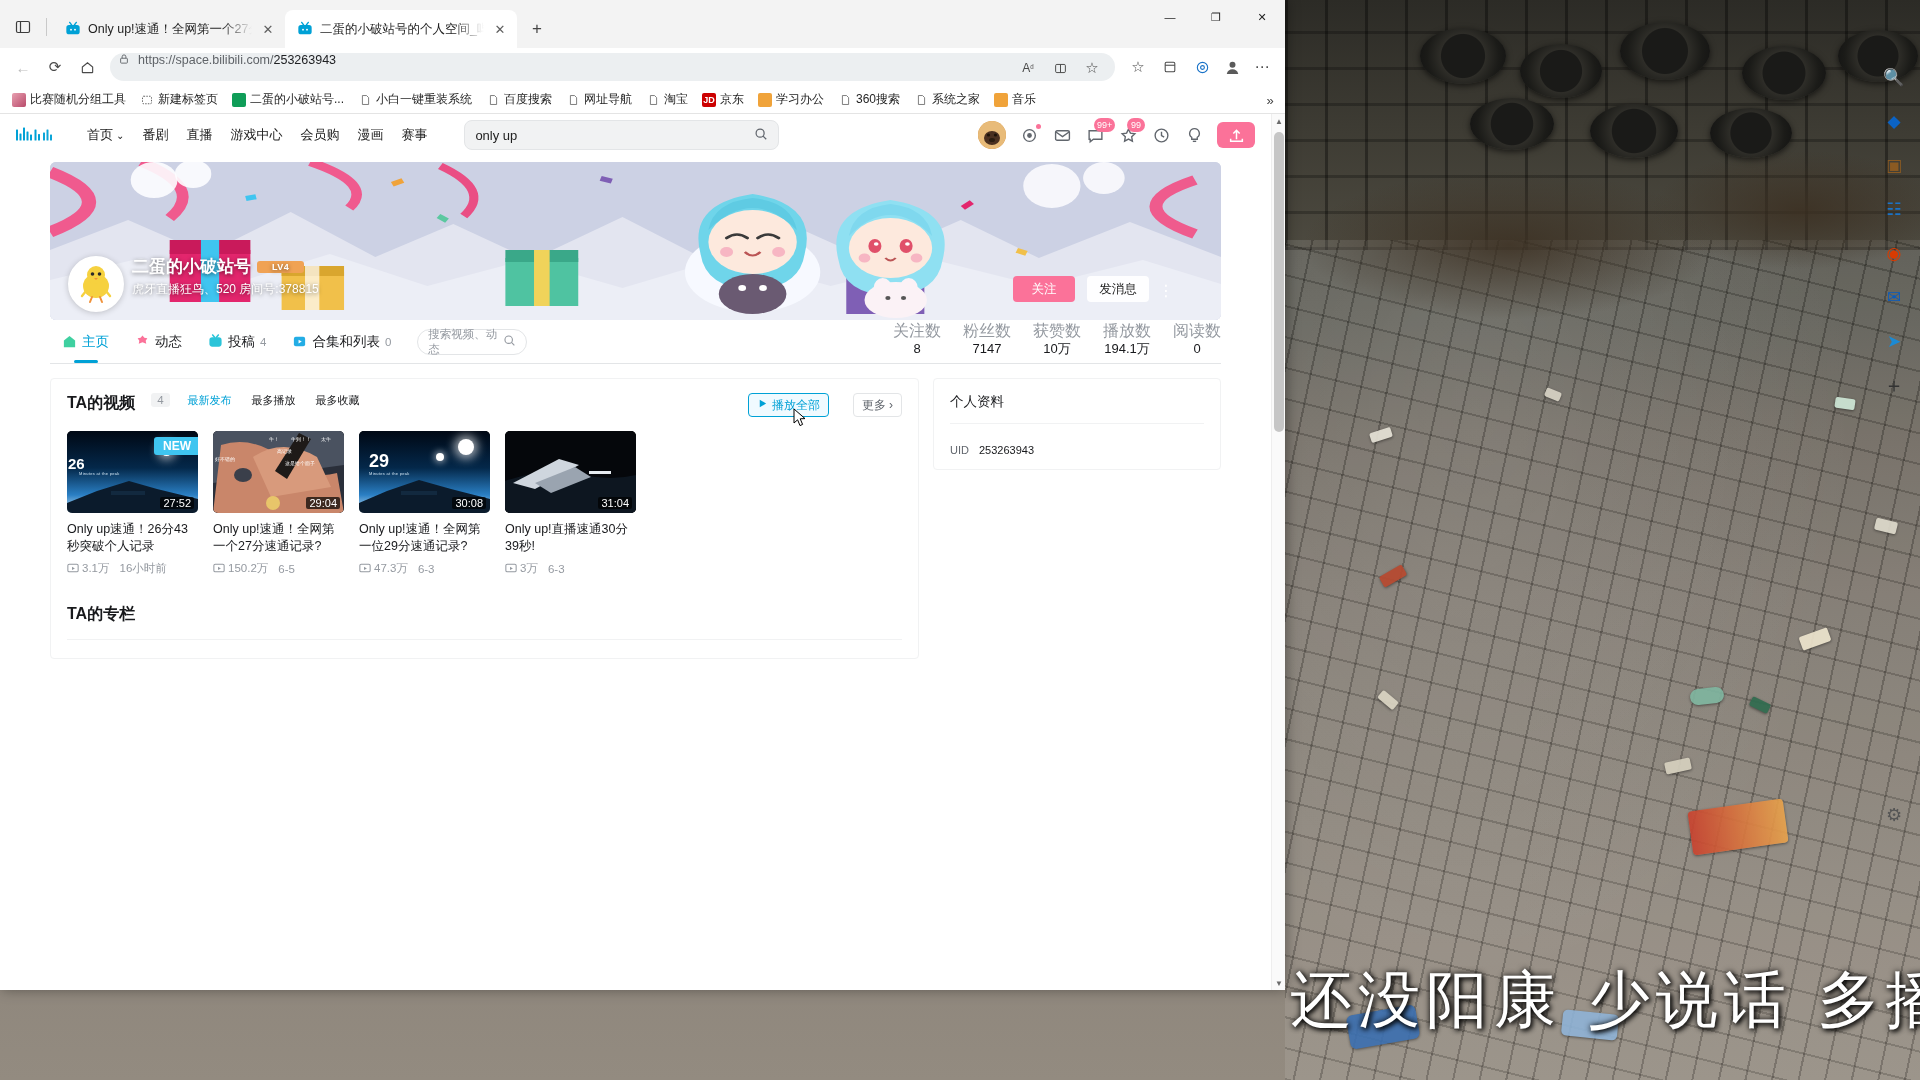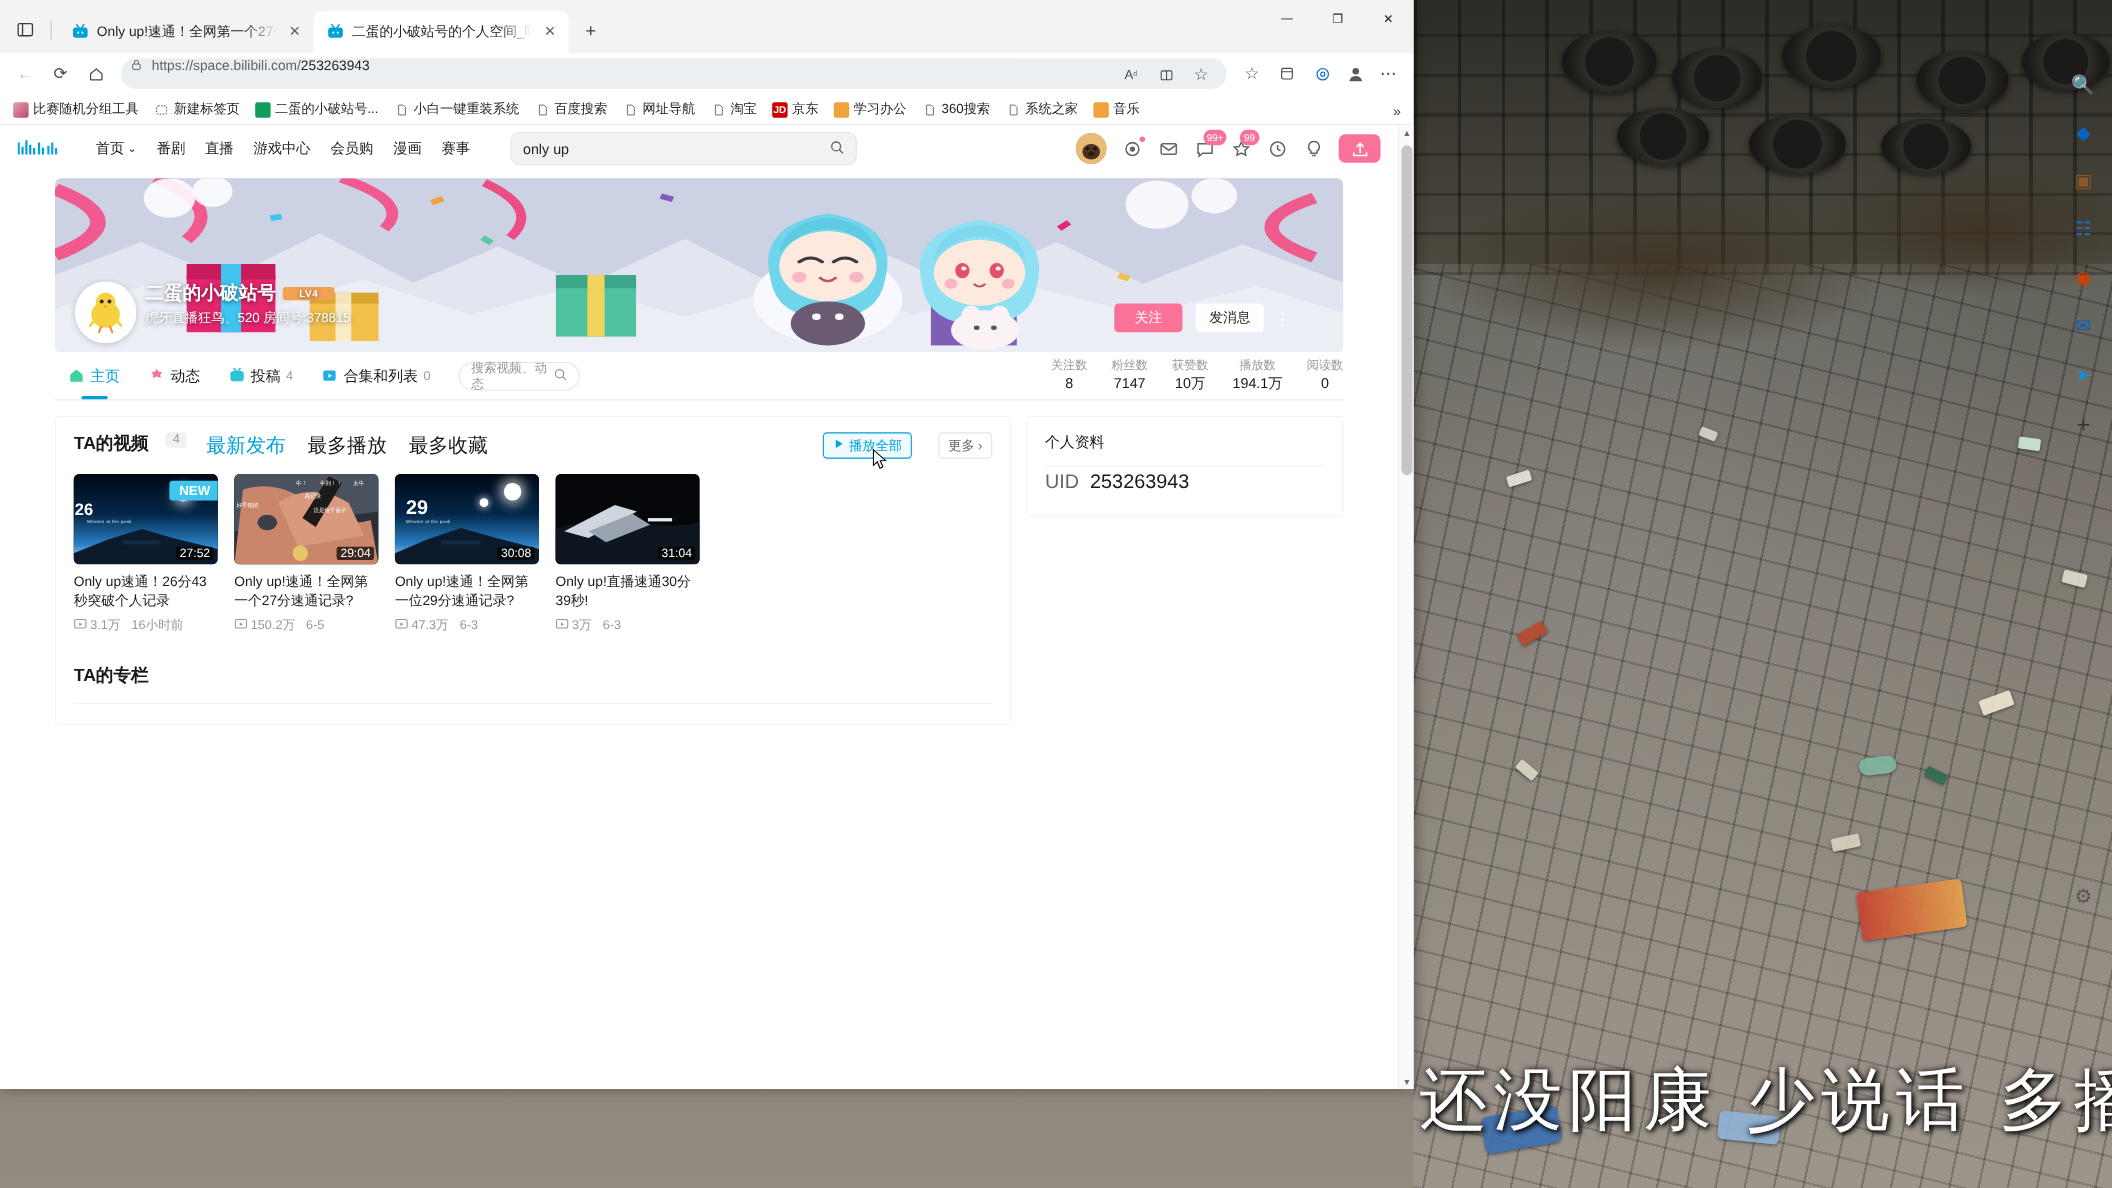--- a/index.html
+++ b/index.html
@@ -298,37 +298,37 @@
     border:1px solid #e3e5e7; border-radius:13px;
     display:flex; align-items:center; padding: 0 10px;
     font-size:11.5px; color:#9499a0; cursor:text;
   }
   #tab-search .sq2 { margin-left:auto; font-size:12px; color:#9499a0; }
 
   #stats {
     position:absolute; right: 0; top: 4px; display:flex; gap: 22px;
   }
   .stat { text-align:center; cursor:pointer; }
-  .stat .lbl { font-size:11px; color:#9499a0; line-height:16px; }
+  .stat .lbl { font-size:16px; color:#9499a0; line-height:16px;font-family:Liberation Mono, monospace; }
   .stat .val { font-size:13px; color:#18191c; line-height:18px; }
 
   
   #content { margin: 14px 50px 0; display:flex; gap: 14px; }
   #left-col {
     flex: 1 1 auto; background:#fff; border:1px solid #f1f2f3; border-radius:4px;
     padding: 14px 16px 18px;
   }
   #sec-head { display:flex; align-items:flex-start; gap: 16px; position:relative; }
   #sec-title { font-size: 16px; font-weight: bold; color:#18191c; }
   #sec-count {
     font-size: 11.5px; color:#9499a0; background:#f1f2f3;
     border-radius:3px; padding: 1px 6px;
   }
   .sort {
-    font-size: 18px; color:#18191c; cursor:pointer; padding: 0 2px; font-family: Liberation Mono, monospace;
+    font-size: 11px; color:#18191c; cursor:pointer; padding: 0 2px; font-family: Liberation Mono, monospace;
   }
   .sort.on { color:#00a1d6; }
   #playall {
     margin-left:auto; height: 24px; border:1px solid #00a1d6; color:#00a1d6;
     border-radius: 4px; font-size:12px; padding: 0 8px;
     display:flex;align-items:center;gap:4px;cursor:pointer; background:#f0faff;
     position: relative;
   }
   #more-btn {
     height: 24px; border:1px solid #e3e5e7; color:#61666d; border-radius:4px;
@@ -368,21 +368,21 @@
   #sec2-title { font-size:16px; font-weight:bold; color:#18191c; margin-top: 28px; }
   #sec2-rule { margin-top: 14px; border-top:1px solid #f1f2f3; }
 
   #right-col {
     width: 288px; flex: 0 0 288px;
     background:#fff; border:1px solid #f1f2f3; border-radius:4px;
     padding: 14px 16px; height: 92px;
   }
   #rc-title { font-size:13.5px; color:#18191c; }
   #rc-rule { margin-top: 12px; border-top:1px solid #f1f2f3; }
-  #rc-row { margin-top: 4px; font-size:18px; color:#18191c; display:flex; gap:10px; }
+  #rc-row { margin-top: 20px; font-size:11px; color:#18191c; display:flex; gap:10px; }
   #rc-row .k { color:#61666d; }
 
   
   .sky {
     position:absolute; inset:0;
     background: linear-gradient(180deg,#000814 0%, #04284a 45%, #2a7fc4 78%, #cfe7f5 100%);
   }
   .moon { position:absolute; border-radius:50%; background:#fff; box-shadow:0 0 10px 4px rgba(255,255,255,.6); }
   .tnum { position:absolute; color:#fff; font-weight:bold; }
   .tsub { position:absolute; color:#cfe3f2; font-size:4px; letter-spacing:.3px; }

